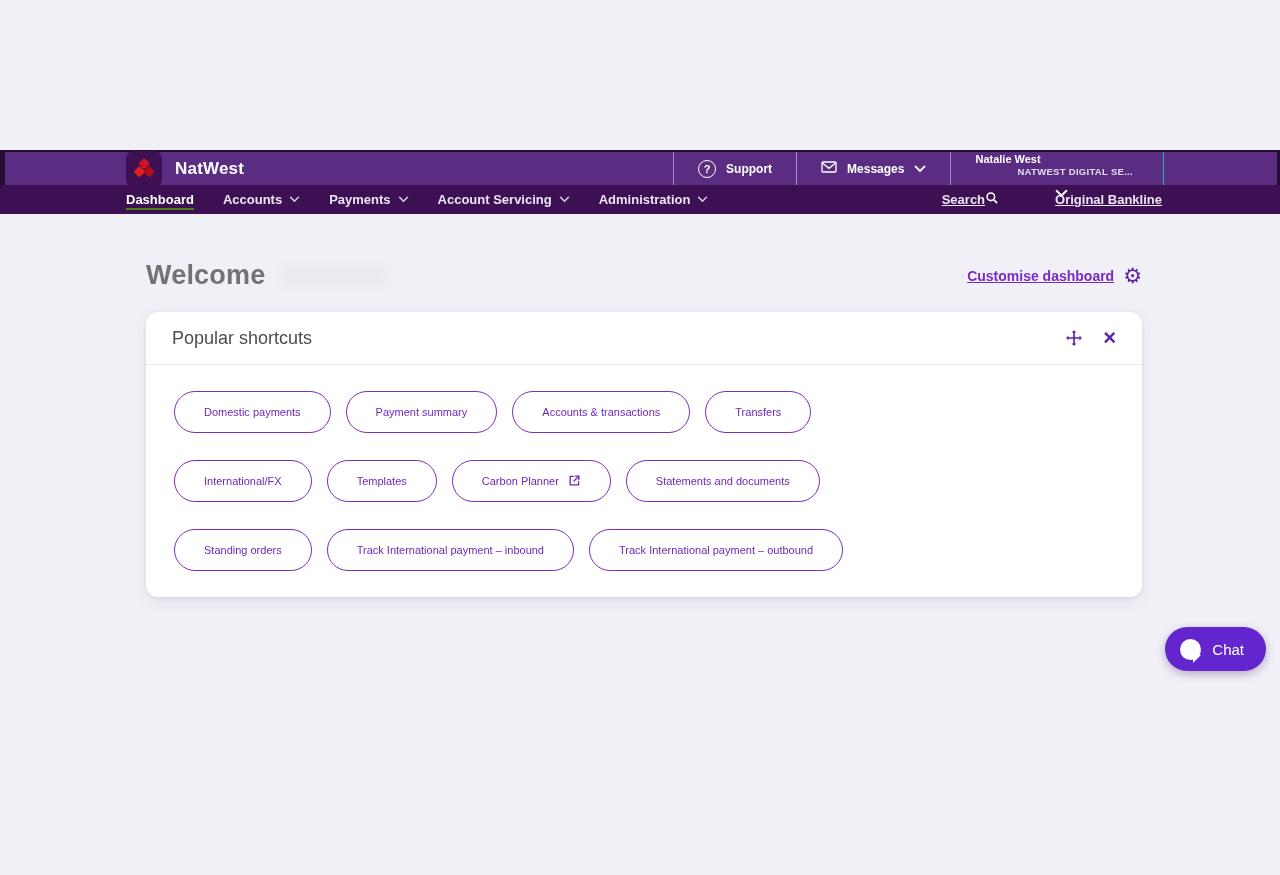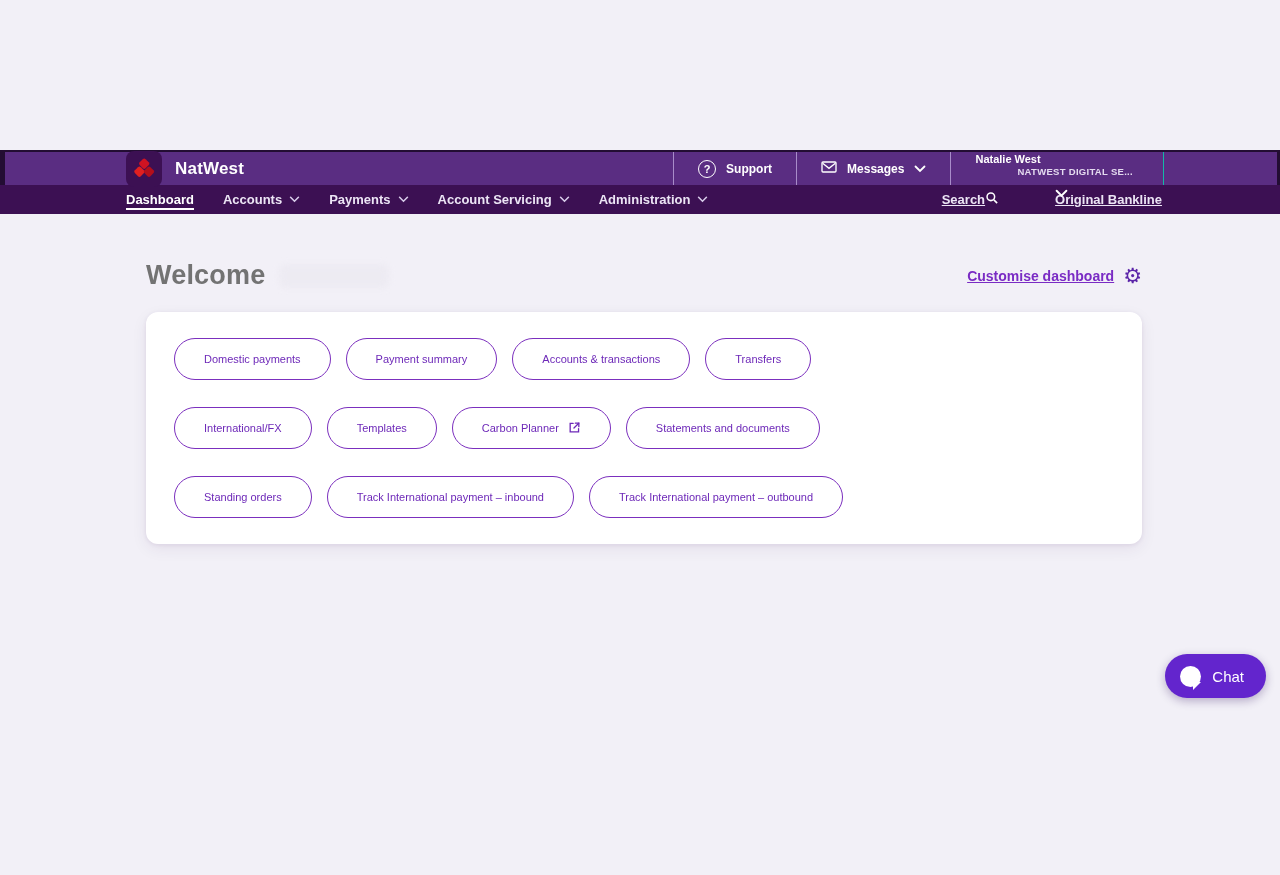--- a/index.html
+++ b/index.html
@@ -53,21 +53,21 @@
   .user-item .chev { margin-left:14px; }
 
   
   .navbar {
     height:29px; background:#3c1053; display:flex; align-items:center;
     color:#ece5f5; font-size:13px; font-weight:bold;
   }
   .nav-left { display:flex; gap:29px; margin-left:126px; align-items:center; }
   .nav-item { display:flex; align-items:center; gap:7px; cursor:pointer; padding:2px 0; }
   .nav-item .chev { color:#d9cdeb; }
-  .nav-item.active { color:#fff; border-bottom:2px solid #ffffff; padding-bottom:1px; }
+  .nav-item.active { color:#fff; border-bottom:2px solid #4d7c0f; padding-bottom:1px; }
   .nav-right { margin-left:auto; margin-right:118px; display:flex; gap:56px; align-items:center; }
   .nav-link { display:flex; align-items:center; cursor:pointer; }
   .nav-link .lbl { text-decoration:underline; }
 
   
   .main { width:996px; margin-left:146px; }
   .welcome-row { margin-top:46px; display:flex; justify-content:space-between; align-items:center; }
   .welcome-wrap { display:flex; align-items:center; }
   h1.welcome { font-size:27px; color:#737373; font-weight:bold; letter-spacing:.2px; }
   .redacted { width:110px; height:24px; margin-left:14px; background:#e9e7ef; border-radius:6px; filter:blur(3px); opacity:.55; }
@@ -94,21 +94,21 @@
   .pill-row:last-child { margin-bottom:0; }
   .pill {
     height:42px; display:inline-flex; align-items:center; gap:9px; padding:0 29px;
     border:1.6px solid #7b2fbe; border-radius:22px; background:#fff;
     color:#6d28b8; font-size:11px; font-family:inherit; cursor:pointer; white-space:nowrap;
   }
   .ext-icon { display:inline-flex; margin-top:-2px; }
 
   
   .chat-btn {
-    position:absolute; top:654px; right:14px; height:44px;
+    position:absolute; top:627px; right:14px; height:44px;
     display:flex; align-items:center; gap:11px;
     background:#6325cd; color:#fff; border:none; border-radius:22px;
     padding:0 22px 0 15px; font-size:15px; font-family:inherit; cursor:pointer;
     box-shadow:0 3px 10px rgba(40,10,90,.3);
   }
   .chat-bubble { position:relative; width:21px; height:21px; background:#fff; border-radius:50%; }
   .chat-bubble::after {
     content:""; position:absolute; right:0px; bottom:-3px;
     width:0; height:0; border-top:8px solid #fff; border-right:8px solid transparent;
   }
@@ -225,20 +225,31 @@
       <h1 class="welcome">Welcome</h1>
       <span class="redacted"></span>
     </div>
     <div class="customise">
       <a class="customise-link">Customise dashboard</a>
       <span class="gear">⚙</span>
     </div>
   </div>
 
   <section class="card">
+    <div class="card-header">
+      <span class="card-title">Popular shortcuts</span>
+      <span class="card-icons">
+        <span class="move-icon">
+          <svg width="18" height="18" viewBox="0 0 24 24" fill="#5b24a8">
+              <path d="M12 1.5l3.2 3.2h-2.1v6.2h6.2V8.8l3.2 3.2-3.2 3.2v-2.1h-6.2v6.2h2.1L12 22.5l-3.2-3.2h2.1v-6.2H4.7v2.1L1.5 12l3.2-3.2v2.1h6.2V4.7H8.8z"></path>
+            </svg>
+        </span>
+        <span class="close-x">×</span>
+      </span>
+    </div>
 
     <div class="card-body">
       <div class="pill-row">
         <button class="pill">
           <span>Domestic payments</span>
         </button>
         <button class="pill">
           <span>Payment summary</span>
         </button>
         <button class="pill">

